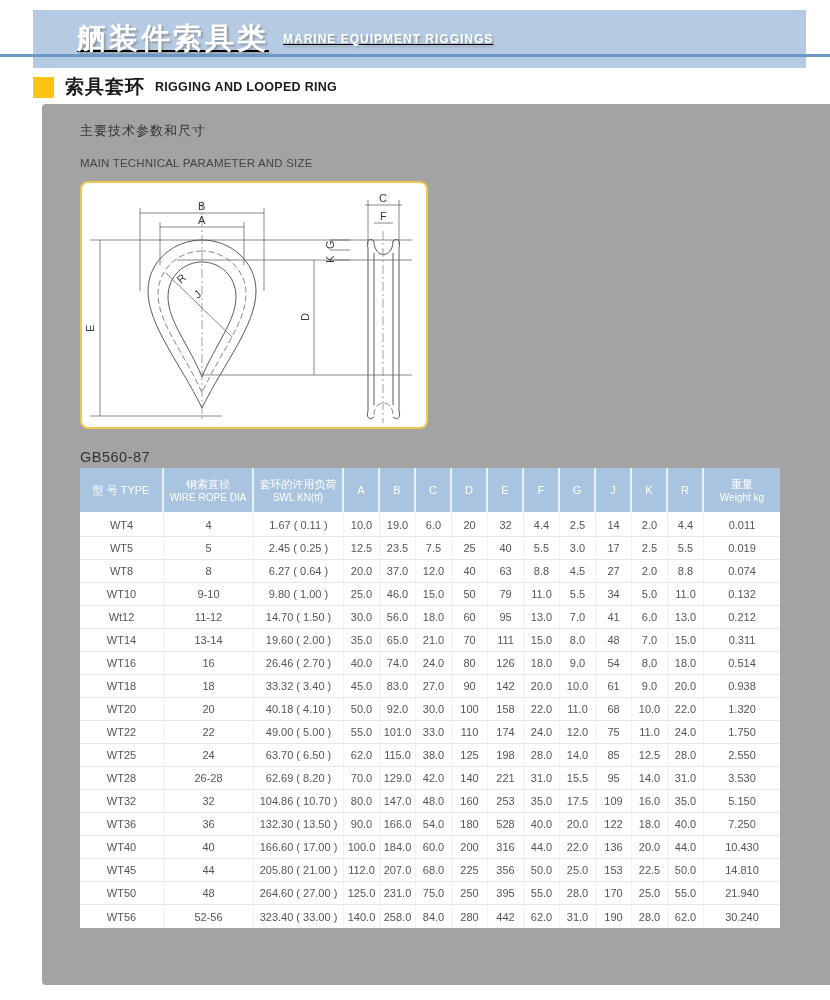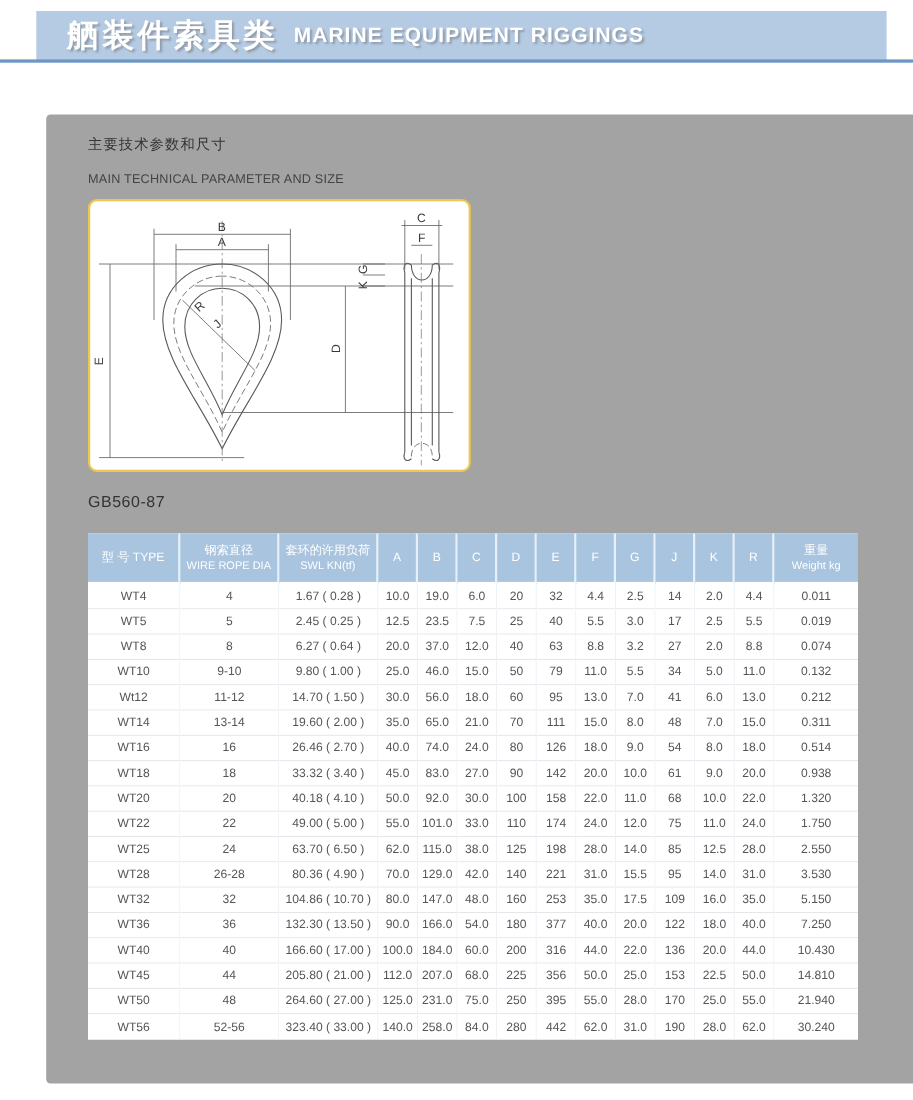--- a/index.html
+++ b/index.html
@@ -1,24 +1,24 @@
 <!DOCTYPE html>
 <html><head>
 <meta charset="utf-8">
 <style>
   * { margin:0; padding:0; box-sizing:border-box; }
   html,body { width:830px; background:#fff; font-family:"Liberation Sans","DejaVu Sans",sans-serif; }
   .page { position:relative; width:830px; height:1000px; background:#fff; overflow:hidden; }
 
   
-  .banner { position:absolute; left:33px; top:10px; width:773px; height:46px;
-            background:#b5cbe4; display:flex; align-items:center; padding-left:28px; }
+  .banner { position:absolute; left:33px; top:10px; width:773px; height:58px;
+            background:#b5cbe4; display:flex; align-items:center; padding-left:44px;text-decoration:underline; }
   .banner-zh { font-size:29px; font-weight:bold; color:#fff; letter-spacing:3px;
                text-shadow:2px 2px 2px #8f9aa6; }
-  .banner-en { font-size:19px; font-weight:bold; color:#fff; margin-left:14px; letter-spacing:1px;
+  .banner-en { font-size:12px; font-weight:bold; color:#fff; margin-left:14px; letter-spacing:1px;
                text-shadow:2px 2px 2px #8f9aa6; }
   .banner-stripe { position:absolute; left:0; top:54px; width:830px; height:3px; background:#6d97c4; }
 
   
   .section-head { position:absolute; left:33px; top:74px; display:flex; align-items:center; }
   .yellow-sq { width:21px; height:21px; background:#ffc412; margin-right:11px; }
   .section-zh { font-size:19px; font-weight:bold; color:#1a1a1a; letter-spacing:1px; }
   .section-en { font-size:12.5px; font-weight:bold; color:#1a1a1a; margin-left:10px; letter-spacing:0.3px; }
 
   
@@ -32,21 +32,21 @@
   .diagram-box svg { display:block; }
   .dline { stroke:#5a5a5a; stroke-width:1; fill:none; }
   .dthin { stroke:#6a6a6a; stroke-width:0.8; fill:none; }
   .ddash { stroke:#6a6a6a; stroke-width:0.8; fill:none; stroke-dasharray:6 3; }
   .ddot  { stroke:#7a7a7a; stroke-width:0.7; fill:none; stroke-dasharray:9 3 2 3; }
   .dtxt  { font-size:11px; fill:#3a3a3a; font-family:"Liberation Sans","DejaVu Sans",sans-serif; }
 
   .standard { margin-top:20px; font-size:14.5px; color:#333; letter-spacing:0.5px; }
 
   
-  table.spec { margin-top:20px; width:700px; border-collapse:separate; border-spacing:0;
+  table.spec { margin-top:3px; width:700px; border-collapse:separate; border-spacing:0;
                table-layout:fixed; background:#fff; }
   table.spec th { background:#a9c4de; color:#fff; font-weight:normal; height:46px;
                   border-right:2px solid #e7f0f9; border-bottom:2px solid #fff;
                   vertical-align:middle; text-align:center; }
   table.spec th:last-child { border-right:none; }
   .th-l1 { font-size:11px; line-height:14px; }
   .th-l2 { font-size:10px; line-height:13px; }
   table.spec td { height:23px; font-size:11px; color:#555; text-align:center;
                   border-right:1px solid #eef1f5; border-bottom:1px solid #e3e7ec;
                   background:#fff; }
@@ -57,20 +57,25 @@
 <body>
 
 <div class="page">
 
   <div class="banner">
     <span class="banner-zh">舾装件索具类</span>
     <span class="banner-en">MARINE EQUIPMENT RIGGINGS</span>
   </div>
   <div class="banner-stripe"></div>
 
+  <div class="section-head">
+    <span class="yellow-sq"></span>
+    <span class="section-zh">索具套环</span>
+    <span class="section-en">RIGGING AND LOOPED RING</span>
+  </div>
 
   <div class="panel">
     <div class="param-zh">主要技术参数和尺寸</div>
     <div class="param-en">MAIN TECHNICAL PARAMETER AND SIZE</div>
 
     <div class="diagram-box">
       <svg width="344" height="244" viewBox="0 0 344 244">
 
         <line class="dthin" x1="8" y1="57" x2="330" y2="57"></line>
         <line class="dthin" x1="95" y1="77" x2="330" y2="77"></line>
@@ -195,21 +200,21 @@
             <th>
               <div class="th-l1">重量</div>
               <div class="th-l2">Weight kg</div>
             </th>
           </tr>
       </thead>
       <tbody>
           <tr>
             <td>WT4</td>
             <td>4</td>
-            <td>1.67 ( 0.28 )</td>
+            <td>1.67 ( 0.11 )</td>
             <td>10.0</td>
             <td>19.0</td>
             <td>6.0</td>
             <td>20</td>
             <td>32</td>
             <td>4.4</td>
             <td>2.5</td>
             <td>14</td>
             <td>2.0</td>
             <td>4.4</td>
@@ -234,21 +239,21 @@
           <tr>
             <td>WT8</td>
             <td>8</td>
             <td>6.27 ( 0.64 )</td>
             <td>20.0</td>
             <td>37.0</td>
             <td>12.0</td>
             <td>40</td>
             <td>63</td>
             <td>8.8</td>
-            <td>3.2</td>
+            <td>4.5</td>
             <td>27</td>
             <td>2.0</td>
             <td>8.8</td>
             <td>0.074</td>
           </tr>
           <tr>
             <td>WT10</td>
             <td>9-10</td>
             <td>9.80 ( 1.00 )</td>
             <td>25.0</td>
@@ -371,21 +376,21 @@
             <td>28.0</td>
             <td>14.0</td>
             <td>85</td>
             <td>12.5</td>
             <td>28.0</td>
             <td>2.550</td>
           </tr>
           <tr>
             <td>WT28</td>
             <td>26-28</td>
-            <td>80.36 ( 4.90 )</td>
+            <td>62.69 ( 8.20 )</td>
             <td>70.0</td>
             <td>129.0</td>
             <td>42.0</td>
             <td>140</td>
             <td>221</td>
             <td>31.0</td>
             <td>15.5</td>
             <td>95</td>
             <td>14.0</td>
             <td>31.0</td>
@@ -408,21 +413,21 @@
             <td>5.150</td>
           </tr>
           <tr>
             <td>WT36</td>
             <td>36</td>
             <td>132.30 ( 13.50 )</td>
             <td>90.0</td>
             <td>166.0</td>
             <td>54.0</td>
             <td>180</td>
-            <td>377</td>
+            <td>528</td>
             <td>40.0</td>
             <td>20.0</td>
             <td>122</td>
             <td>18.0</td>
             <td>40.0</td>
             <td>7.250</td>
           </tr>
           <tr>
             <td>WT40</td>
             <td>40</td>

